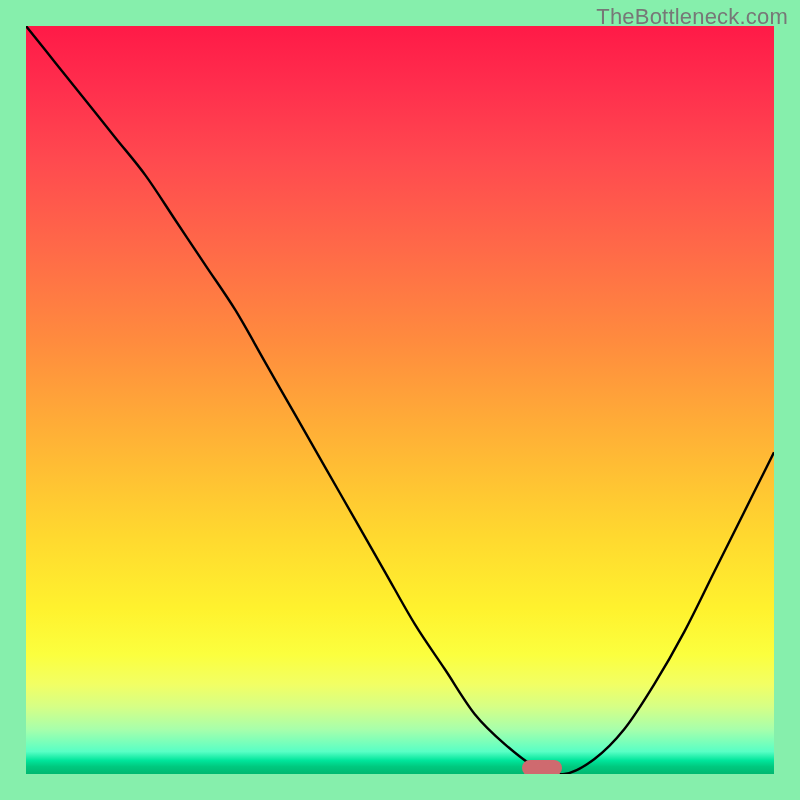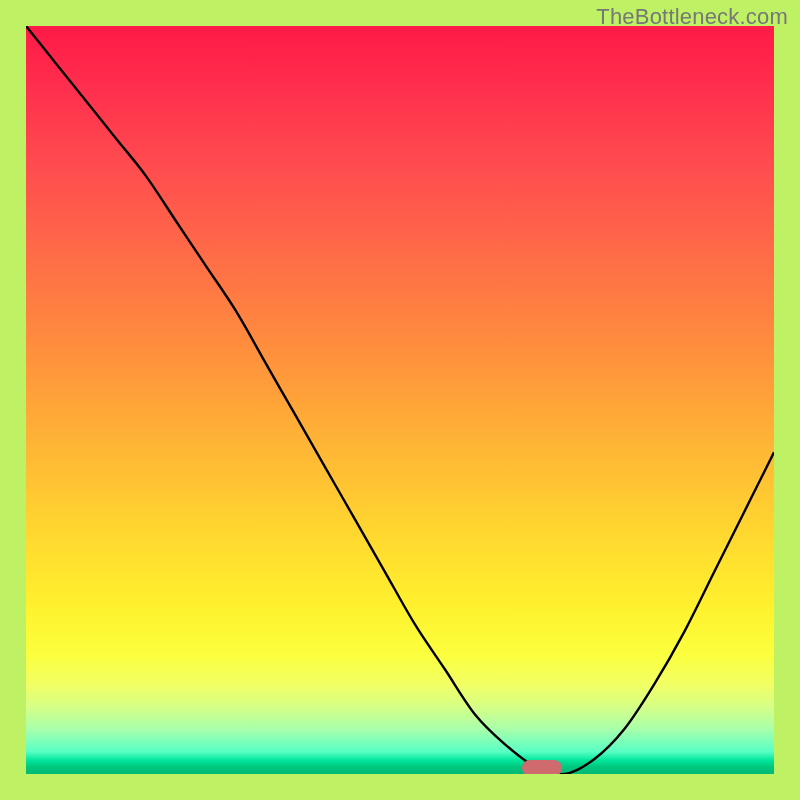--- a/index.html
+++ b/index.html
@@ -8,21 +8,21 @@
     width: 800px;
     height: 800px;
     background: #000;
     overflow: hidden;
     font-family: Arial, Helvetica, sans-serif;
   }
   .stage {
     position: relative;
     width: 800px;
     height: 800px;
-    background: #bef264;
+    background: #86efac;
   }
   .plot-area {
     position: absolute;
     left: 26px;
     top: 26px;
     width: 748px;
     height: 748px;
     overflow: hidden;
   }
   .gradient {

